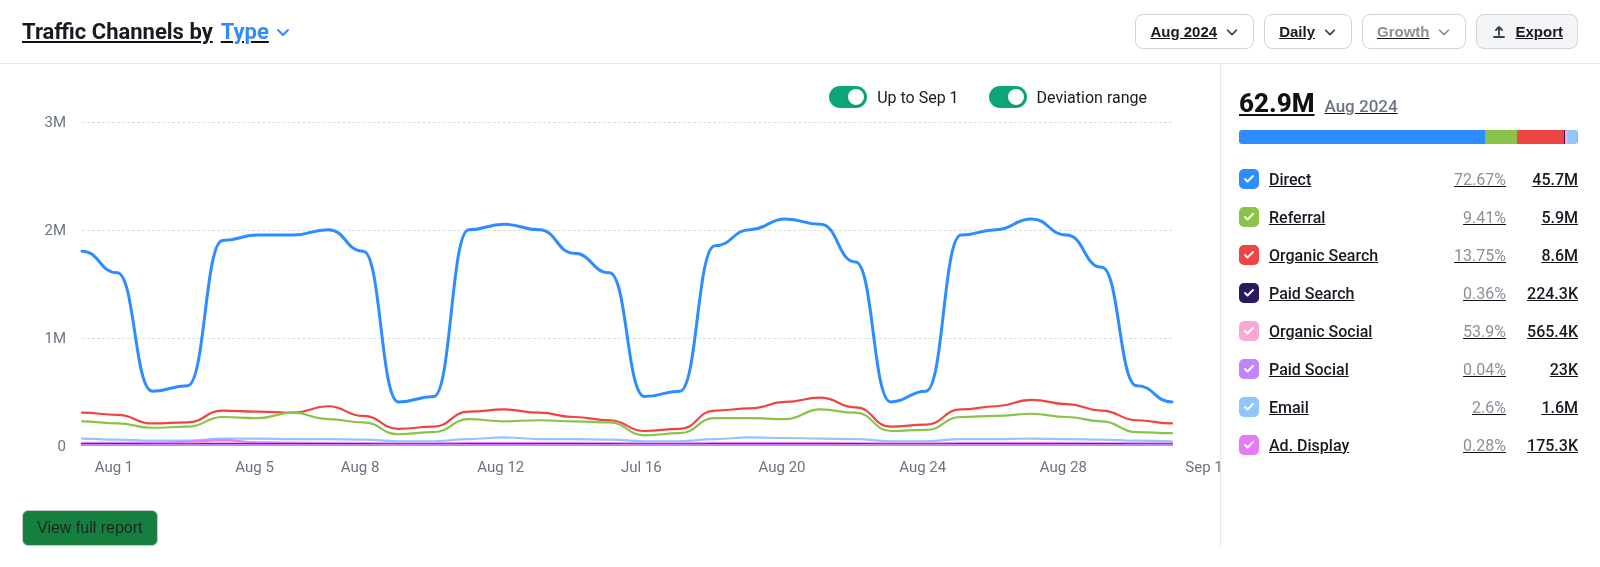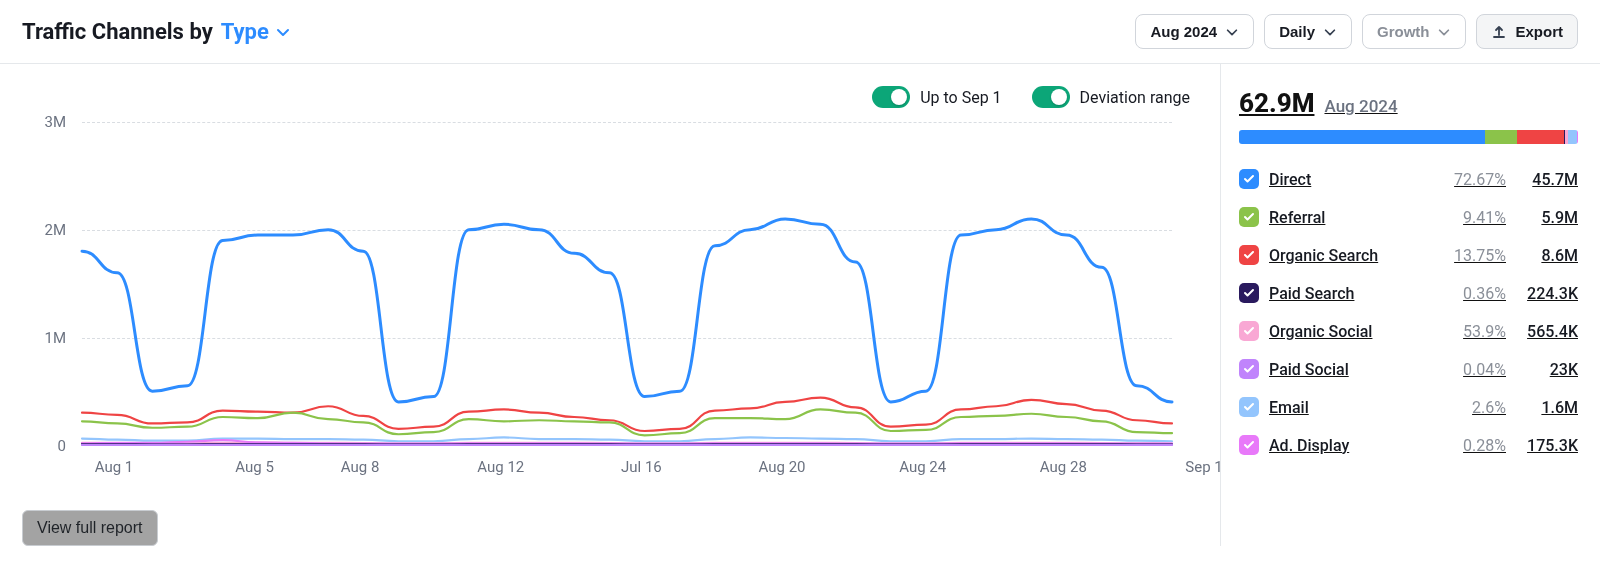--- a/index.html
+++ b/index.html
@@ -14,20 +14,21 @@
     height: 567px;
     position: relative;
   }
   
   .header {
     display: flex;
     align-items: center;
     justify-content: space-between;
     padding: 14px 22px 14px 22px;
     border-bottom: 1px solid #e5e8eb;
+    text-decoration: underline;
   }
   .title-wrap {
     display: flex;
     align-items: baseline;
     gap: 8px;
   }
   .title-prefix { font-size: 22px; font-weight: 700; color: #171a22; }
   .title-type { font-size: 22px; font-weight: 700; color: #2d8cff; display:flex; align-items:center; gap:6px;}
   .title-type .chev { display:inline-flex; }
   .controls { display: flex; gap: 10px; align-items: center; }
@@ -48,20 +49,21 @@
   .btn .chev svg { display:block; }
   .btn-export {
     background: #f4f5f6;
     border: 1px solid #d1d5db;
   }
   .icon-upload { display:inline-flex; }
   
   .body {
     display: flex;
     padding: 0;
+    gap: 43px;
   }
   .left {
     flex: 1;
     padding: 18px 0 0 22px;
     position: relative;
   }
   .right {
     width: 380px;
     padding: 24px 22px 0 18px;
     border-left: 1px solid #e5e8eb;
@@ -109,21 +111,21 @@
     position:absolute; left:60px; right:0; bottom:0; height:30px;
   }
   .x-tick {
     position:absolute; top:6px; font-size:15px; color:#6b7280; transform:translateX(-50%);
     white-space:nowrap;
     margin-left:32px;
   }
   .view-report-wrap { margin-top: 28px; }
   .view-report {
     display:inline-flex; align-items:center;
-    border:1px solid #c8ccd1; background:#a3a3a3; color:#1f2328;
+    border:1px solid #c8ccd1; background:#15803d; color:#1f2328;
     font-size:16px; padding:8px 14px; border-radius:6px; cursor:pointer;
   }
   
   .total-row { display:flex; align-items:baseline; gap:10px; margin-bottom:12px; }
   .total-val { font-size:26px; font-weight:800; color:#111; }
   .total-period { font-size:17px; color:#6b7280; font-weight:500; }
   .stacked-bar {
     width:100%; height:14px; display:flex; border-radius:3px; overflow:hidden; margin-bottom:18px;
   }
   .stacked-seg { height:100%; }

